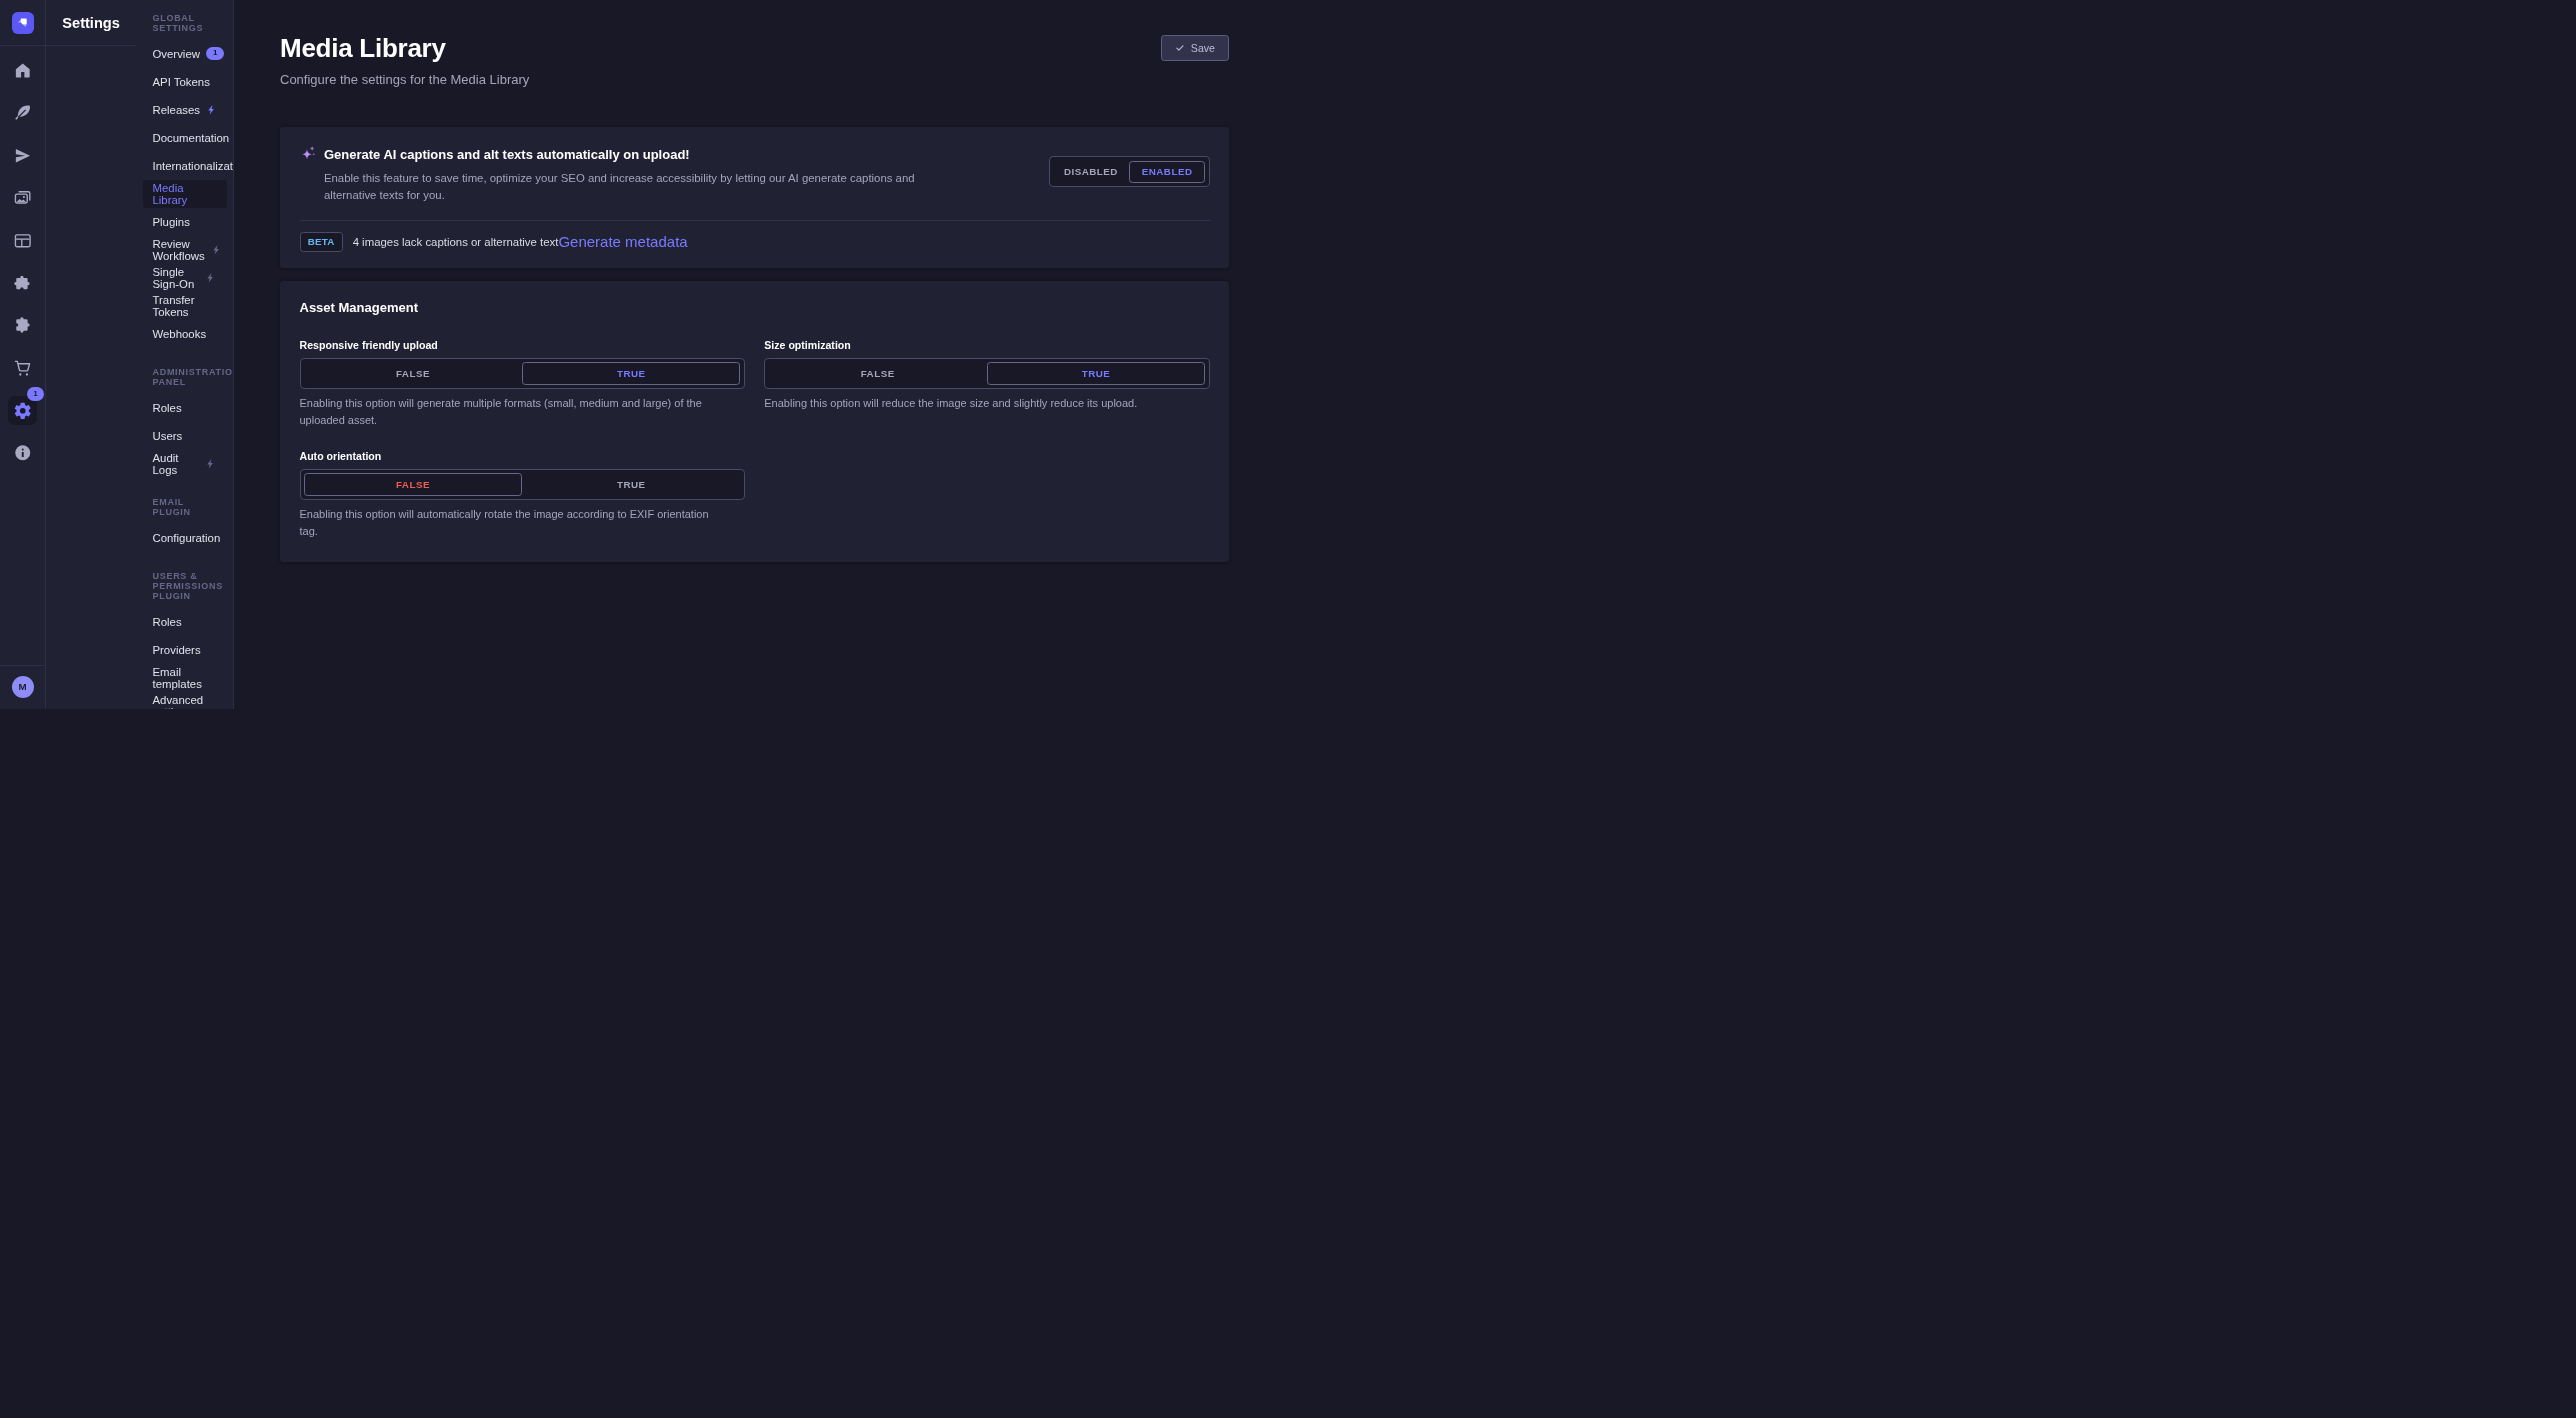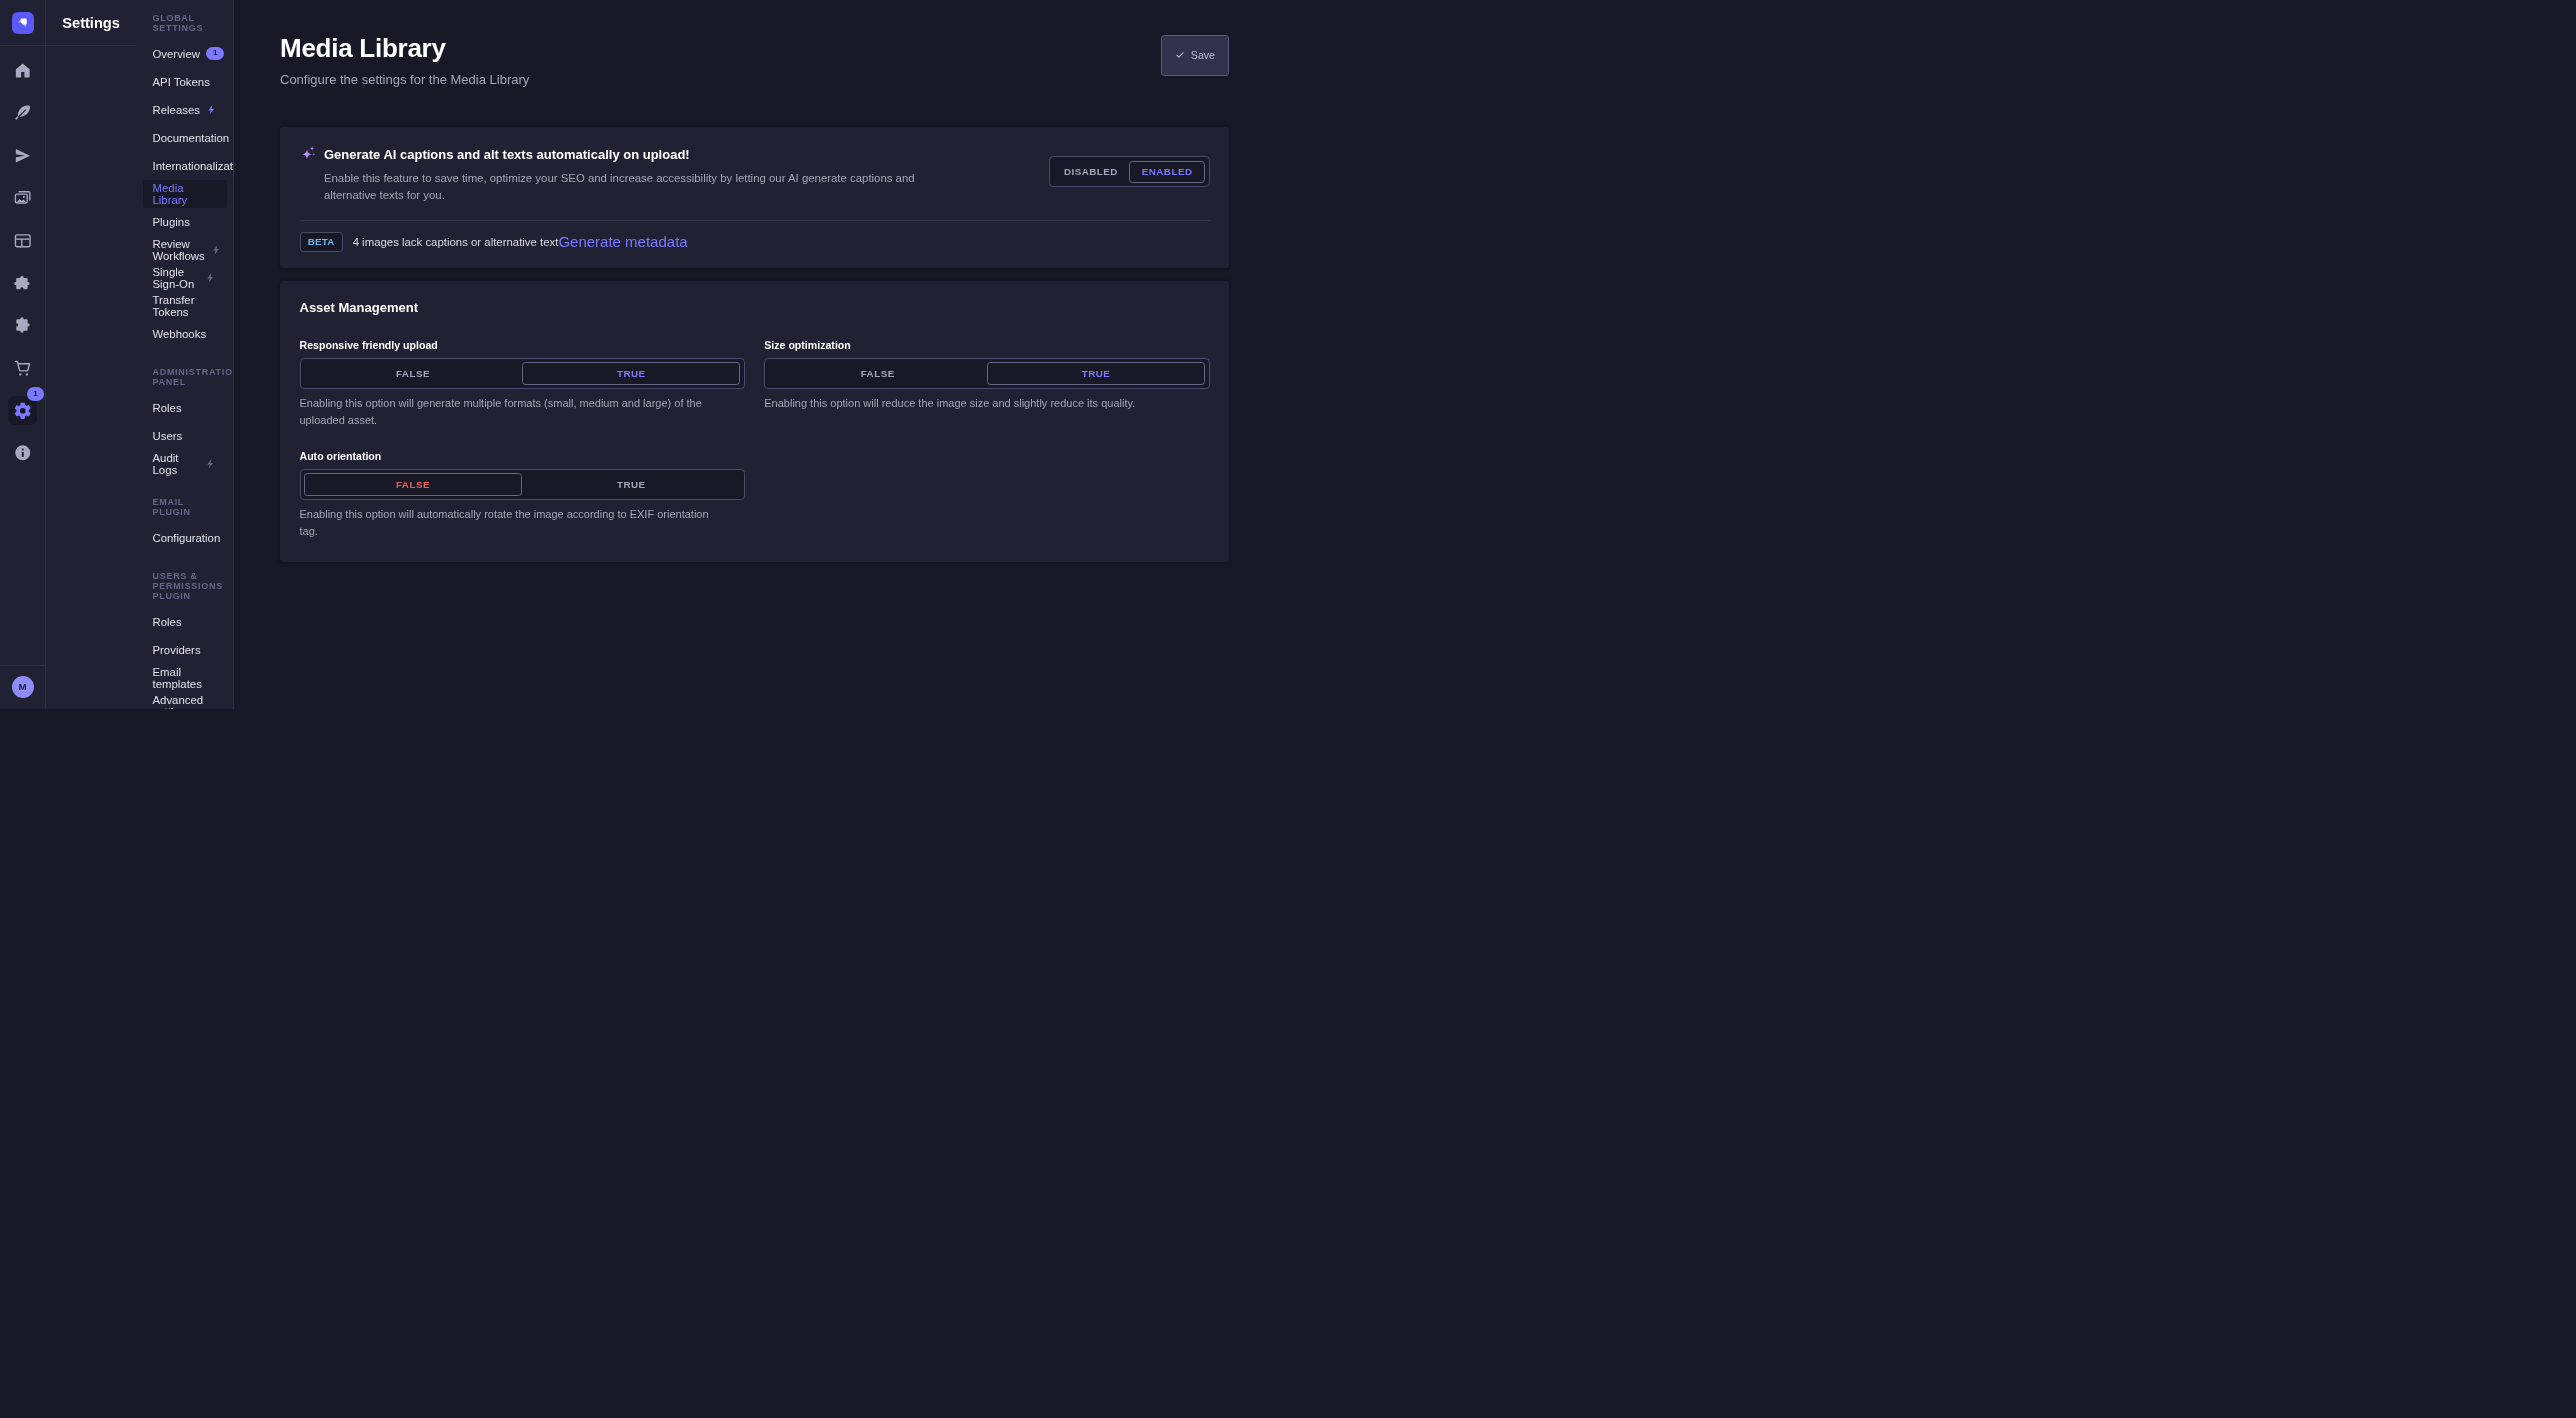--- a/index.html
+++ b/index.html
@@ -51,21 +51,21 @@
                line-height:1; padding:2.4px 6.5px; border-radius:8.1px; }
   .bolt { display:flex; }
   .bolt svg { width:11.4px; height:11.4px; }
   .bolt.purple { color:#7b79ff; } .bolt.gray { color:#666687; }
 
   
   .main { flex:1; background:#181826; padding:33px 59px 0 46px; overflow:hidden; }
   .main-header { display:flex; justify-content:space-between; align-items:flex-start; }
   .page-title { font-size:26px; font-weight:700; color:#fff; letter-spacing:-.01em; }
   .page-subtitle { margin-top:8.1px; font-size:13px; color:#a5a5ba; }
-  .save-btn { display:flex; align-items:center; gap:6.5px; height:41px; padding:0 13px;
+  .save-btn { display:flex; align-items:center; gap:6.5px; height:26px; padding:0 13px;
               background:#32324d; border:0.8px solid #5c5c82; border-radius:3.3px;
               color:#bcbcd4; font-size:10.6px; font-family:inherit; cursor:pointer; margin-top:1.6px; }
   .save-btn svg { width:9.8px; height:9.8px; }
 
   
   .banner { margin-top:40px; background:#212134; border-radius:3.3px; padding:18px 19.5px 13px;
             box-shadow:0 0.8px 3.3px rgba(0,0,0,.25); }
   .banner-top { display:flex; justify-content:space-between; gap:26px; }
   .banner-title-row { display:flex; align-items:center; gap:8.1px; }
   .sparkle { display:flex; }
@@ -337,21 +337,21 @@
               <div class="segment selected purple">TRUE</div>
             </div>
             <div class="field-hint">Enabling this option will generate multiple formats (small, medium and large) of the uploaded asset.</div>
           </div>
           <div class="field">
             <div class="field-label">Size optimization</div>
             <div class="seg-group">
               <div class="segment">FALSE</div>
               <div class="segment selected purple">TRUE</div>
             </div>
-            <div class="field-hint">Enabling this option will reduce the image size and slightly reduce its quality.</div>
+            <div class="field-hint">Enabling this option will reduce the image size and slightly reduce its upload.</div>
           </div>
           <div class="field">
             <div class="field-label">Auto orientation</div>
             <div class="seg-group">
               <div class="segment selected red">FALSE</div>
               <div class="segment">TRUE</div>
             </div>
             <div class="field-hint">Enabling this option will automatically rotate the image according to EXIF orientation tag.</div>
           </div>
         </div>

